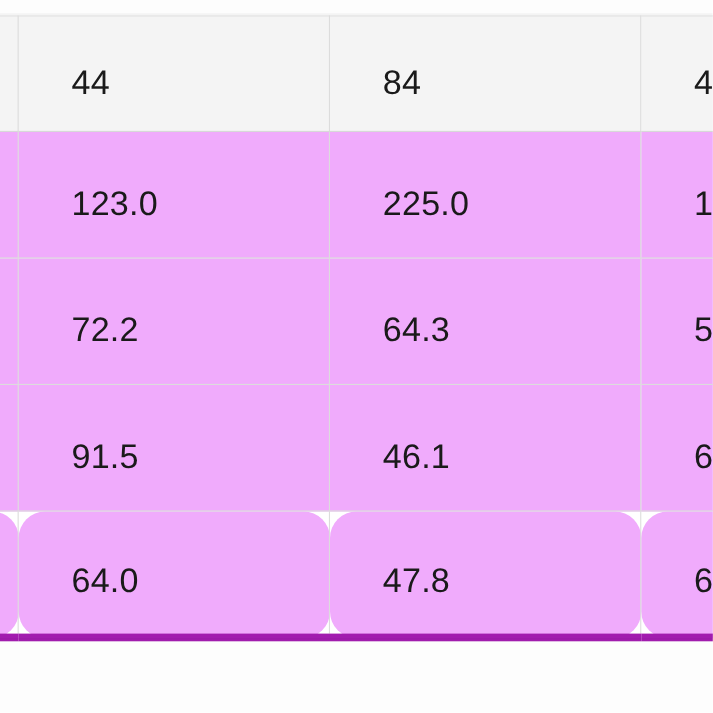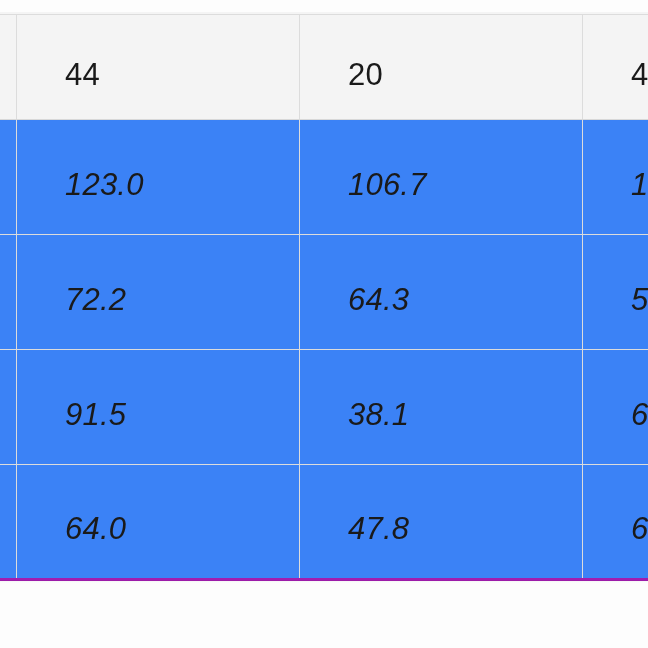--- a/index.html
+++ b/index.html
@@ -69,26 +69,26 @@
 
   table.size-table thead th {
     height: 105px;
     background: #f4f4f4;
     border-bottom: 1px solid #d8d8d8;
     font-weight: 400;
   }
 
   table.size-table tbody td {
     height: 115px;
-    background: #3b82f6;
-    font-style: italic;
+    background: #f0abfc;
   }
 
   table.size-table tbody tr:last-child td {
-    border-bottom: 3px solid #a21caf;
+    border-bottom: 7px solid #a21caf;
+    border-radius: 24px;
   }
 
   
   #table-bottom-edge {
     position: absolute;
     left: 0;
     right: 0;
     top: 580px;
     height: 3px;
     background: linear-gradient(to bottom, rgba(0,0,0,0.045), rgba(0,0,0,0));
@@ -118,41 +118,41 @@
       <colgroup>
         <col class="c0">
         <col class="c1">
         <col class="c2">
         <col class="c3">
       </colgroup>
       <thead>
         <tr>
           <th>42</th>
           <th>44</th>
-          <th>20</th>
+          <th>84</th>
           <th>48</th>
         </tr>
       </thead>
       <tbody>
         <tr>
           <td>121.5</td>
           <td>123.0</td>
-          <td>106.7</td>
+          <td>225.0</td>
           <td>126.0</td>
         </tr>
         <tr>
           <td>45.5</td>
           <td>72.2</td>
           <td>64.3</td>
           <td>51.5</td>
         </tr>
         <tr>
           <td>57.0</td>
           <td>91.5</td>
-          <td>38.1</td>
+          <td>46.1</td>
           <td>63.0</td>
         </tr>
         <tr>
           <td>62.5</td>
           <td>64.0</td>
           <td>47.8</td>
           <td>67.0</td>
         </tr>
       </tbody>
     </table>

